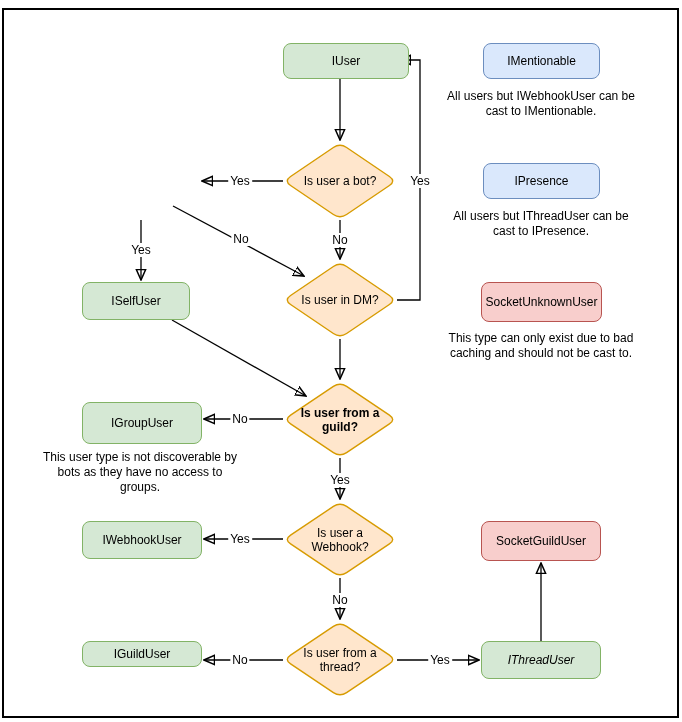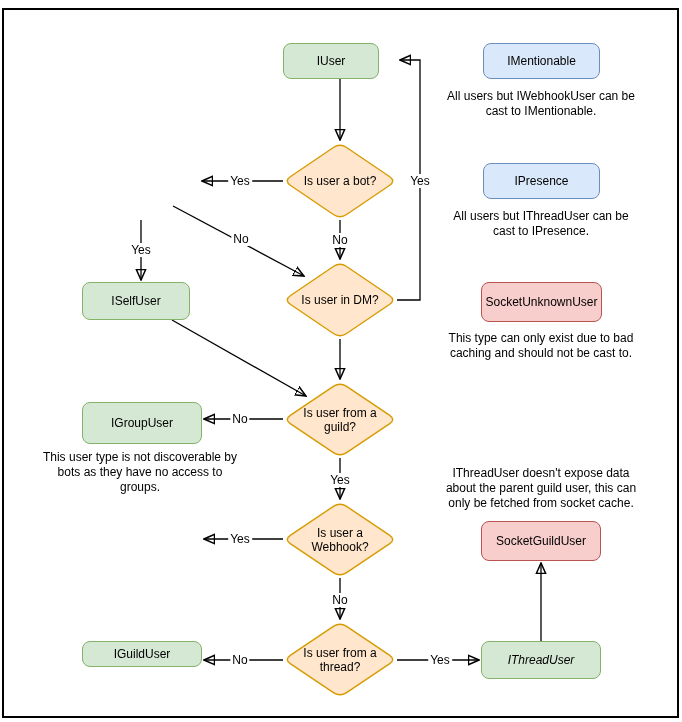--- a/index.html
+++ b/index.html
@@ -51,37 +51,40 @@
     <path d="M172,320 L306,396" marker-end="url(#arrow)"></path>
     <path d="M283,419 L204,419" marker-end="url(#arrow)"></path>
     <path d="M340,458 L340,499" marker-end="url(#arrow)"></path>
     <path d="M283,539 L204,539" marker-end="url(#arrow)"></path>
     <path d="M340,578 L340,619" marker-end="url(#arrow)"></path>
     <path d="M283,660 L204,660" marker-end="url(#arrow)"></path>
     <path d="M397,660 L479,660" marker-end="url(#arrow)"></path>
     <path d="M541,641 L541,563" marker-end="url(#arrow)"></path>
   </svg>
 
-  <div class="node box green" style="left:283px;top:43px;width:96px;height:36px;">
+  <div class="node box green" style="left:283px;top:43px;width:126px;height:36px;">
     <span>IUser</span>
   </div>
   <div class="node box blue" style="left:483px;top:43px;width:117px;height:36px;">
     <span>IMentionable</span>
   </div>
   <div class="node box blue" style="left:483px;top:163px;width:117px;height:36px;">
     <span>IPresence</span>
   </div>
   <div class="node box red" style="left:481px;top:282px;width:121px;height:40px;">
     <span>SocketUnknownUser</span>
   </div>
   <div class="node box green" style="left:82px;top:282px;width:108px;height:38px;">
     <span>ISelfUser</span>
   </div>
   <div class="node box green" style="left:82px;top:402px;width:120px;height:42px;">
     <span>IGroupUser</span>
+  </div>
+  <div class="node box green" style="left:82px;top:521px;width:120px;height:38px;">
+    <span>IWebhookUser</span>
   </div>
   <div class="node box green" style="left:82px;top:641px;width:120px;height:26px;">
     <span>IGuildUser</span>
   </div>
   <div class="node box red" style="left:481px;top:521px;width:120px;height:40px;">
     <span>SocketGuildUser</span>
   </div>
   <div class="node box green" style="left:481px;top:641px;width:120px;height:38px;font-style:italic;">
     <span>IThreadUser</span>
   </div>
@@ -91,21 +94,21 @@
         <path class="dshape" d="M63.6,5.5 L106.4,34.5 Q113,39 106.4,43.5 L63.6,72.5 Q57,77 50.4,72.5 L7.6,43.5 Q1,39 7.6,34.5 L50.4,5.5 Q57,1 63.6,5.5 Z"></path>
       </svg>
     <span class="dlabel">Is user a bot?</span>
   </div>
   <div class="node diamond" style="left:283px;top:261px;width:114px;height:78px;">
     <svg viewBox="0 0 114 78" preserveAspectRatio="none">
         <path class="dshape" d="M63.6,5.5 L106.4,34.5 Q113,39 106.4,43.5 L63.6,72.5 Q57,77 50.4,72.5 L7.6,43.5 Q1,39 7.6,34.5 L50.4,5.5 Q57,1 63.6,5.5 Z"></path>
       </svg>
     <span class="dlabel">Is user in DM?</span>
   </div>
-  <div class="node diamond" style="left:283px;top:381px;width:114px;height:77px;">
+  <div class="node diamond" style="left:283px;top:381px;width:114px;height:77px;font-weight:bold;">
     <svg viewBox="0 0 114 78" preserveAspectRatio="none">
         <path class="dshape" d="M63.6,5.5 L106.4,34.5 Q113,39 106.4,43.5 L63.6,72.5 Q57,77 50.4,72.5 L7.6,43.5 Q1,39 7.6,34.5 L50.4,5.5 Q57,1 63.6,5.5 Z"></path>
       </svg>
     <span class="dlabel" style="max-width:90px;">Is user from a guild?</span>
   </div>
   <div class="node diamond" style="left:283px;top:501px;width:114px;height:77px;">
     <svg viewBox="0 0 114 78" preserveAspectRatio="none">
         <path class="dshape" d="M63.6,5.5 L106.4,34.5 Q113,39 106.4,43.5 L63.6,72.5 Q57,77 50.4,72.5 L7.6,43.5 Q1,39 7.6,34.5 L50.4,5.5 Q57,1 63.6,5.5 Z"></path>
       </svg>
     <span class="dlabel" style="max-width:80px;">Is user a Webhook?</span>
@@ -139,19 +142,14 @@
   </div>
   <div class="note" style="left:431px;top:331px;width:220px;">
     <div>This type can only exist due to bad</div>
     <div>caching and should not be cast to.</div>
   </div>
   <div class="note" style="left:30px;top:450px;width:220px;">
     <div>This user type is not discoverable by</div>
     <div>bots as they have no access to</div>
     <div>groups.</div>
   </div>
-  <div class="note" style="left:426px;top:466px;width:230px;">
-    <div>IThreadUser doesn't expose data</div>
-    <div>about the parent guild user, this can</div>
-    <div>only be fetched from socket cache.</div>
-  </div>
 
 </div>
 
 </body></html>

